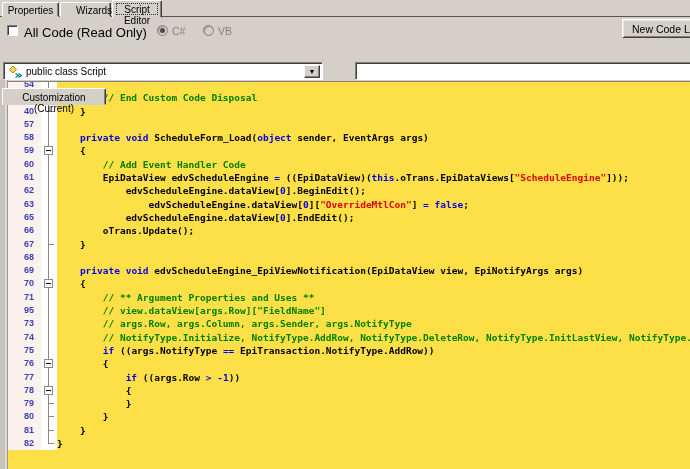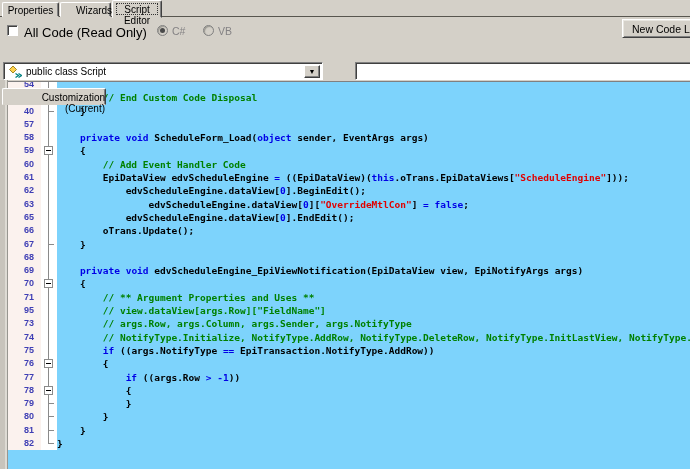--- a/index.html
+++ b/index.html
@@ -35,41 +35,41 @@
          font-size:10.5px; color:#000; text-align:left; padding:3px 0 0 9px;
          white-space:nowrap; overflow:hidden; }
 
   
   .subtabstrip { position:absolute; left:0; top:44px; width:690px; height:17px; }
   .subtabline { position:absolute; left:0; top:60px; width:690px; height:1px; background:#808080; }
   .subtab { position:absolute; left:2px; top:44px; width:104px; height:17px; background:#d4d0c8;
             border:1px solid; border-color:#fff #404040 #d4d0c8 #fff;
             border-top-left-radius:2px; border-top-right-radius:2px;
             box-shadow:inset -1px 0 0 #808080;
-            font-size:10px; color:#000; text-align:right; padding-top:3px; z-index:2; }
+            font-size:10px; color:#000; text-align:center; padding-top:3px; z-index:2; }
 
   
   .comborow { position:absolute; left:0; top:62px; width:690px; height:18px; }
   .combo { position:absolute; left:3px; top:0; width:320px; height:18px; background:#fff;
            border:1px solid; border-color:#808080 #fff #fff #808080;
            box-shadow:inset 1px 1px 0 #404040; }
   .combo .val { position:absolute; left:22px; top:3px; font-size:10px; color:#000; white-space:nowrap; }
   .combo .cicon { position:absolute; left:5px; top:2px; width:13px; height:13px; }
   .combo .arrowbtn { position:absolute; right:2px; top:2px; width:16px; height:13px; background:#d4d0c8;
            border:1px solid; border-color:#fff #404040 #404040 #fff;
            box-shadow:inset -1px -1px 0 #808080;
            font-size:7px; color:#000; text-align:center; line-height:12px; }
   .field2 { position:absolute; left:355px; top:0; width:340px; height:18px; background:#fff;
            border:1px solid; border-color:#808080 #fff #fff #808080;
            box-shadow:inset 1px 1px 0 #404040; }
 
   
   .leftstrip { position:absolute; left:0; top:80px; width:8px; bottom:0; background:#c8c4bc;
                border-right:1px solid #989690; box-shadow:inset -2px 0 0 #dedbd4; }
-  .editor { position:absolute; left:8px; top:81px; width:682px; height:388px; background:#7dd3fc;
+  .editor { position:absolute; left:8px; top:81px; width:682px; height:388px; background:#fde047;
             border-top:1px solid #808080; overflow:hidden; }
   .rows { margin-top:-4px; }
   .crow { display:flex; height:13.3px; }
   .ln { width:33px; background:var(--gutterbg,#fbf2ee); color:var(--lnc,#3e3eb4);
         font:bold 9px/13.3px "Liberation Sans", sans-serif; text-align:right; padding-right:7px; flex:none; }
   .fold { position:relative; width:16px; flex:none; background:#fff; }
   .fold::before { content:""; position:absolute; left:7px; top:0; bottom:0; width:1px; background:#8a8a8a; }
   .fold.f-end::before { bottom:50%; }
   .fold.f-tick::after, .fold.f-end::after { content:""; position:absolute; left:8px; top:6px; width:5px; height:1px; background:#8a8a8a; }
   .fbox { position:absolute; left:3px; top:2px; width:9px; height:9px; background:#fff;

